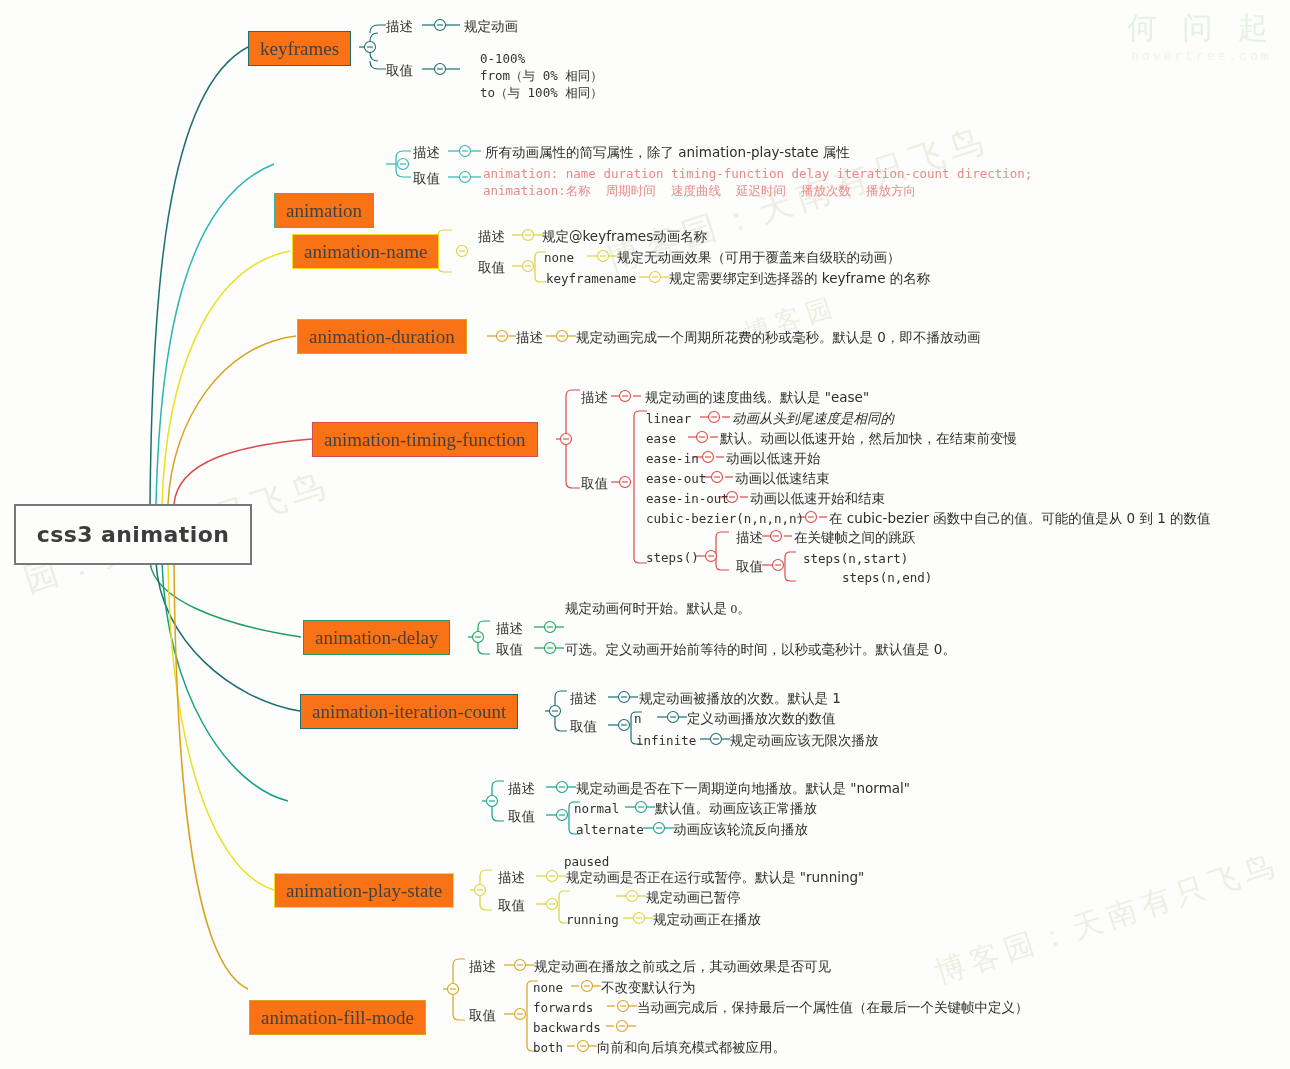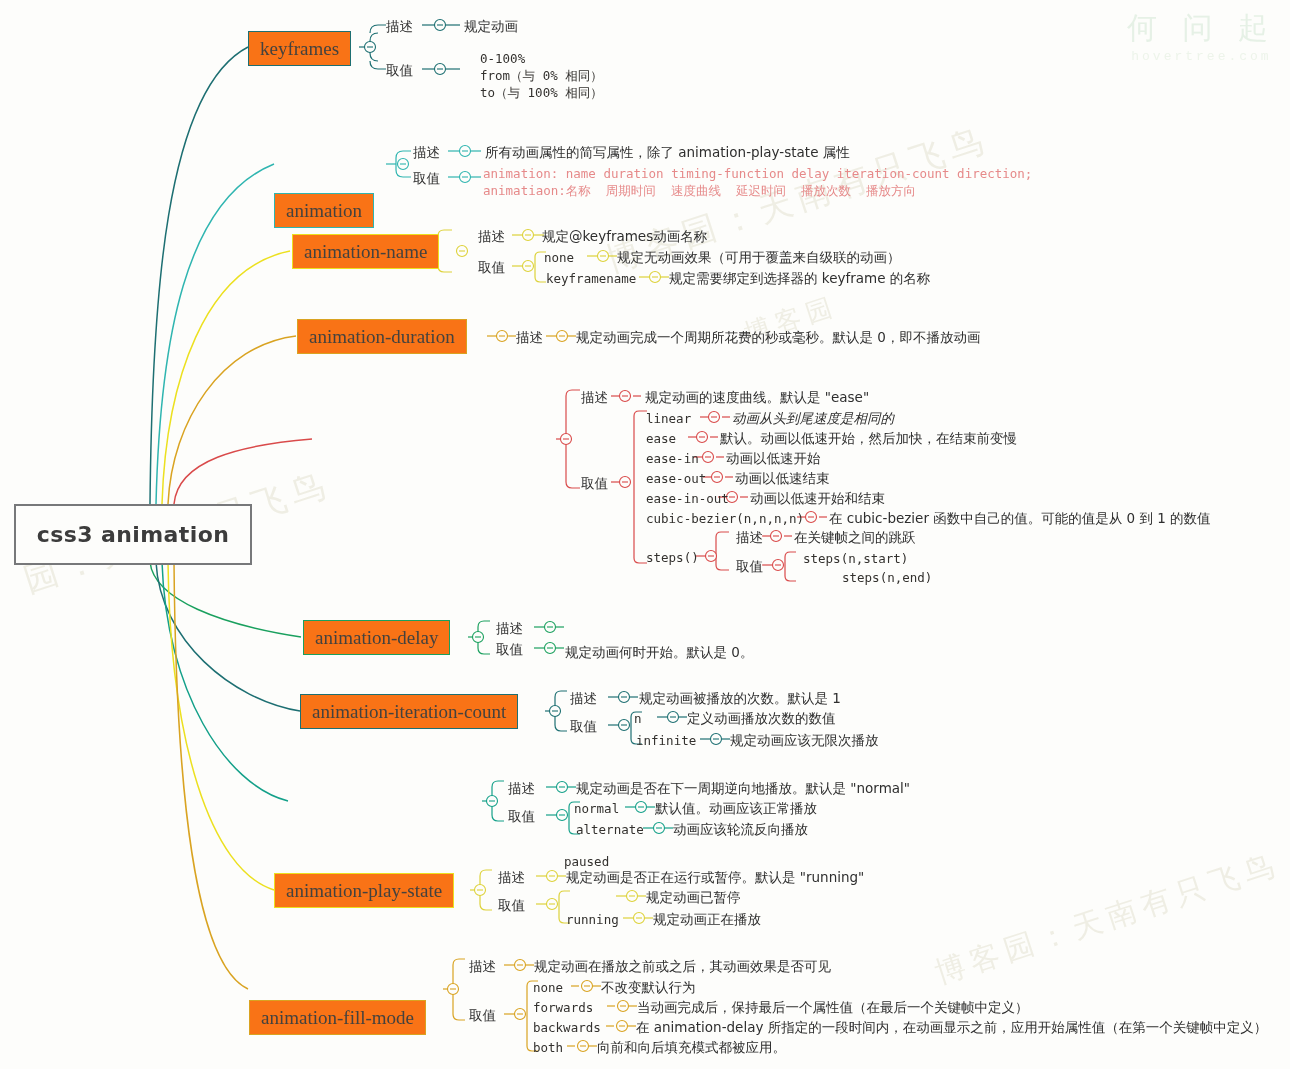--- a/index.html
+++ b/index.html
@@ -383,20 +383,21 @@
   <div class="lbl cn" style="left:478px;top:259px;">取值</div>
   <div class="lbl mono" style="left:544px;top:250px;">none</div>
   <div class="lbl cn" style="left:617px;top:249px;">规定无动画效果（可用于覆盖来自级联的动画）</div>
   <div class="lbl mono" style="left:546px;top:271px;">keyframename</div>
   <div class="lbl cn" style="left:669px;top:270px;">规定需要绑定到选择器的 keyframe 的名称</div>
 
   <div class="topic" style="left:297px;top:319px;border-color:#d9a321;">animation-duration</div>
   <div class="lbl cn" style="left:516px;top:329px;">描述</div>
   <div class="lbl cn" style="left:576px;top:329px;">规定动画完成一个周期所花费的秒或毫秒。默认是 0，即不播放动画</div>
 
+  <div class="topic" style="left:312px;top:422px;border-color:#d94a4a;">animation-timing-function</div>
   <div class="lbl cn" style="left:581px;top:389px;">描述</div>
   <div class="lbl cn" style="left:645px;top:389px;">规定动画的速度曲线。默认是 "ease"</div>
   <div class="lbl cn" style="left:581px;top:475px;">取值</div>
 
   <div class="lbl mono" style="left:646px;top:411px;">linear</div>
   <div class="lbl cn" style="left:732px;top:410px;font-style:italic;">动画从头到尾速度是相同的</div>
   <div class="lbl mono" style="left:646px;top:431px;">ease</div>
   <div class="lbl cn" style="left:720px;top:430px;">默认。动画以低速开始，然后加快，在结束前变慢</div>
   <div class="lbl mono" style="left:646px;top:451px;">ease-in</div>
   <div class="lbl cn" style="left:726px;top:450px;">动画以低速开始</div>
@@ -409,22 +410,23 @@
   <div class="lbl mono" style="left:646px;top:550px;">steps()</div>
 
   <div class="lbl cn" style="left:736px;top:529px;">描述</div>
   <div class="lbl cn" style="left:794px;top:529px;">在关键帧之间的跳跃</div>
   <div class="lbl cn" style="left:736px;top:558px;">取值</div>
   <div class="lbl mono" style="left:803px;top:551px;">steps(n,start)</div>
   <div class="lbl mono" style="left:803px;top:570px;margin-left:39px;">steps(n,end)</div>
 
   <div class="topic" style="left:303px;top:620px;border-color:#1aa05e;">animation-delay</div>
   <div class="lbl cn" style="left:496px;top:620px;">描述</div>
-  <div class="lbl cn" style="left:565px;top:644px;">规定动画何时开始。默认是 0。</div>
+  <div class="lbl cn" style="left:565px;top:600px;font-family:Liberation Serif, serif;">规定动画何时开始。默认是 0。</div>
   <div class="lbl cn" style="left:496px;top:641px;">取值</div>
+  <div class="lbl cn" style="left:565px;top:641px;">可选。定义动画开始前等待的时间，以秒或毫秒计。默认值是 0。</div>
 
   <div class="topic" style="left:300px;top:694px;border-color:#1d6f72;">animation-iteration-count</div>
   <div class="lbl cn" style="left:570px;top:690px;">描述</div>
   <div class="lbl cn" style="left:639px;top:690px;">规定动画被播放的次数。默认是 1</div>
   <div class="lbl cn" style="left:570px;top:718px;">取值</div>
   <div class="lbl mono" style="left:634px;top:711px;">n</div>
   <div class="lbl cn" style="left:687px;top:710px;">定义动画播放次数的数值</div>
   <div class="lbl mono" style="left:636px;top:733px;">infinite</div>
   <div class="lbl cn" style="left:730px;top:732px;">规定动画应该无限次播放</div>
 
@@ -447,17 +449,16 @@
 
   <div class="topic" style="left:249px;top:1000px;border-color:#d9a321;">animation-fill-mode</div>
   <div class="lbl cn" style="left:469px;top:958px;">描述</div>
   <div class="lbl cn" style="left:534px;top:958px;">规定动画在播放之前或之后，其动画效果是否可见</div>
   <div class="lbl cn" style="left:469px;top:1007px;">取值</div>
   <div class="lbl mono" style="left:533px;top:980px;">none</div>
   <div class="lbl cn" style="left:601px;top:979px;">不改变默认行为</div>
   <div class="lbl mono" style="left:533px;top:1000px;">forwards</div>
   <div class="lbl cn" style="left:637px;top:999px;">当动画完成后，保持最后一个属性值（在最后一个关键帧中定义）</div>
   <div class="lbl mono" style="left:533px;top:1020px;">backwards</div>
-  <div class="lbl cn" style="left:636px;top:1019px;">在 animation-delay 所指定的一段时间内，在动画显示之前，应用开始属性值（在第一个关键帧中定义）</div>
   <div class="lbl mono" style="left:533px;top:1040px;">both</div>
   <div class="lbl cn" style="left:597px;top:1039px;">向前和向后填充模式都被应用。</div>
 
 </div>
 
 </body></html>

